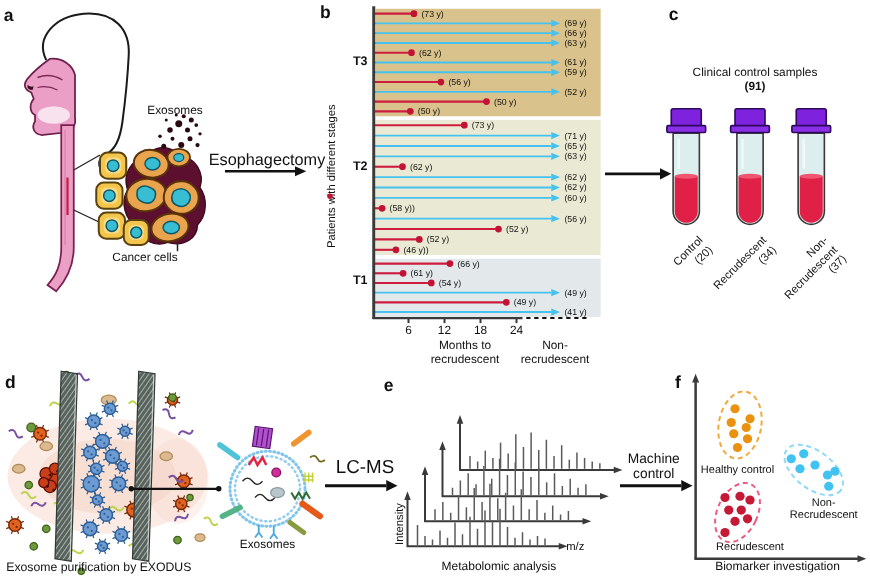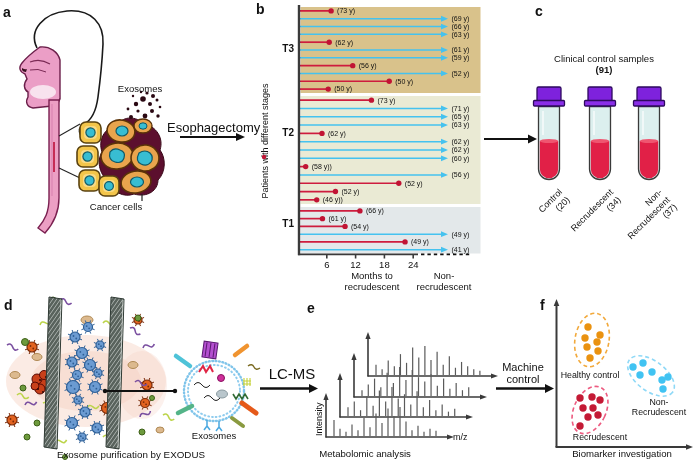--- a/index.html
+++ b/index.html
@@ -1,19 +1,19 @@
 <!DOCTYPE html>
 <html><head>
 <meta charset="utf-8">
 <style>
   html,body{margin:0;padding:0;background:#fff;}
   #root{position:relative;width:696px;height:467px;background:#ffffff;
         font-family:"Liberation Sans",sans-serif;overflow:hidden;color:#111;}
   .plabel{position:absolute;font-weight:bold;font-size:14px;color:#111;}
-  .lbl{position:absolute;color:#111;text-align:right;}
+  .lbl{position:absolute;color:#111;}
   .center{text-align:center;}
   svg{position:absolute;overflow:visible;}
   svg text{font-family:"Liberation Sans",sans-serif;}
   .tube-label{position:absolute;transform:rotate(-45deg);transform-origin:top right;
       text-align:right;font-size:9px;line-height:1.18;color:#111;width:90px;}
   .tube-label div{white-space:nowrap;}
 </style>
 </head>
 <body>
 
@@ -651,21 +651,21 @@
         <line x1="430" y1="436" x2="430" y2="428.75" stroke="#5a5a5a" stroke-width="1.2"></line>
         <line x1="436" y1="436" x2="436" y2="430.78" stroke="#5a5a5a" stroke-width="1.2"></line>
         <line x1="326" y1="437.5" x2="326" y2="399" stroke="#3a3a3a" stroke-width="1.6"></line>
         <polygon points="323.4,400 328.6,400 326,393" fill="#3a3a3a"></polygon>
         <line x1="325.5" y1="437" x2="448" y2="437" stroke="#3a3a3a" stroke-width="1.6"></line>
         <polygon points="447,434.4 447,439.6 454,437" fill="#3a3a3a"></polygon>
       </g>
       <text x="322" y="436" font-size="9" fill="#111" transform="rotate(-90 322 436)">Intensity</text>
       <text x="453" y="440" font-size="9" fill="#111">m/z</text>
     </svg>
-  <div class="lbl center" style="left:285px;top:448px;width:160px;font-size:9.6px;">Metabolomic analysis</div>
+  <div class="lbl center" style="left:285px;top:448px;width:160px;font-size:9.6px;text-align:right;">Metabolomic analysis</div>
 
   <div class="lbl center" style="left:487px;top:361px;width:72px;font-size:11px;line-height:1.12;">
     <div>Machine</div>
       <div>control</div>
   </div>
   <svg style="left:494px;top:382px;" width="62" height="13" viewBox="0 0 62 13">
     <line x1="2" y1="6.5" x2="51" y2="6.5" stroke="#111" stroke-width="2.4"></line>
     <polygon points="51,2 60,6.5 51,11" fill="#111"></polygon>
   </svg>
   <svg id="chart-f" style="left:545px;top:295px;" width="151" height="160" viewBox="545 295 151 160">

